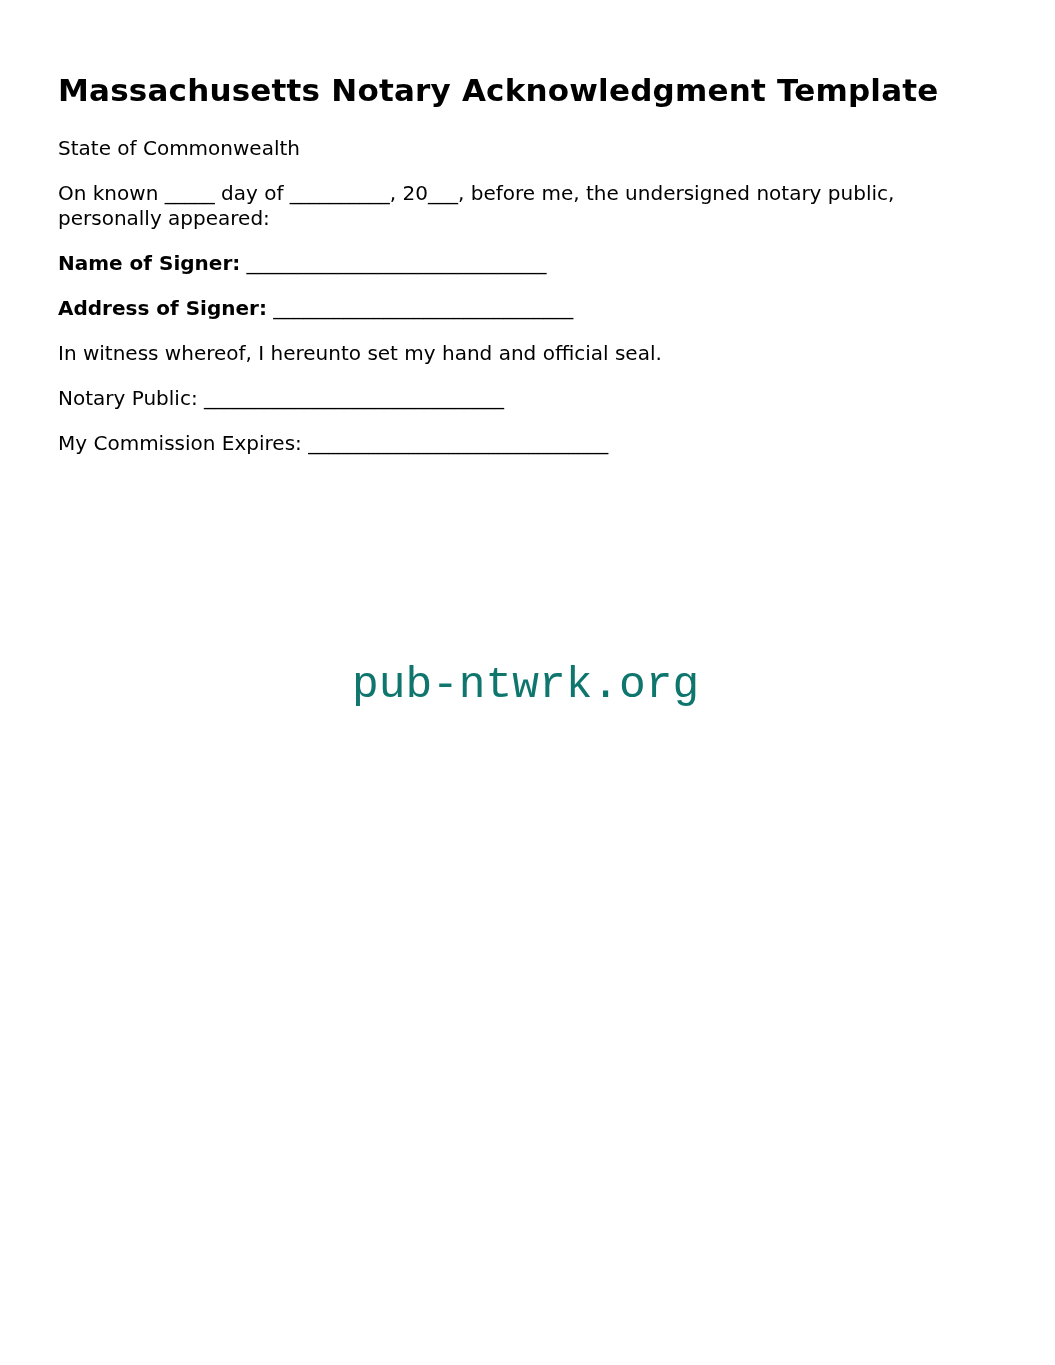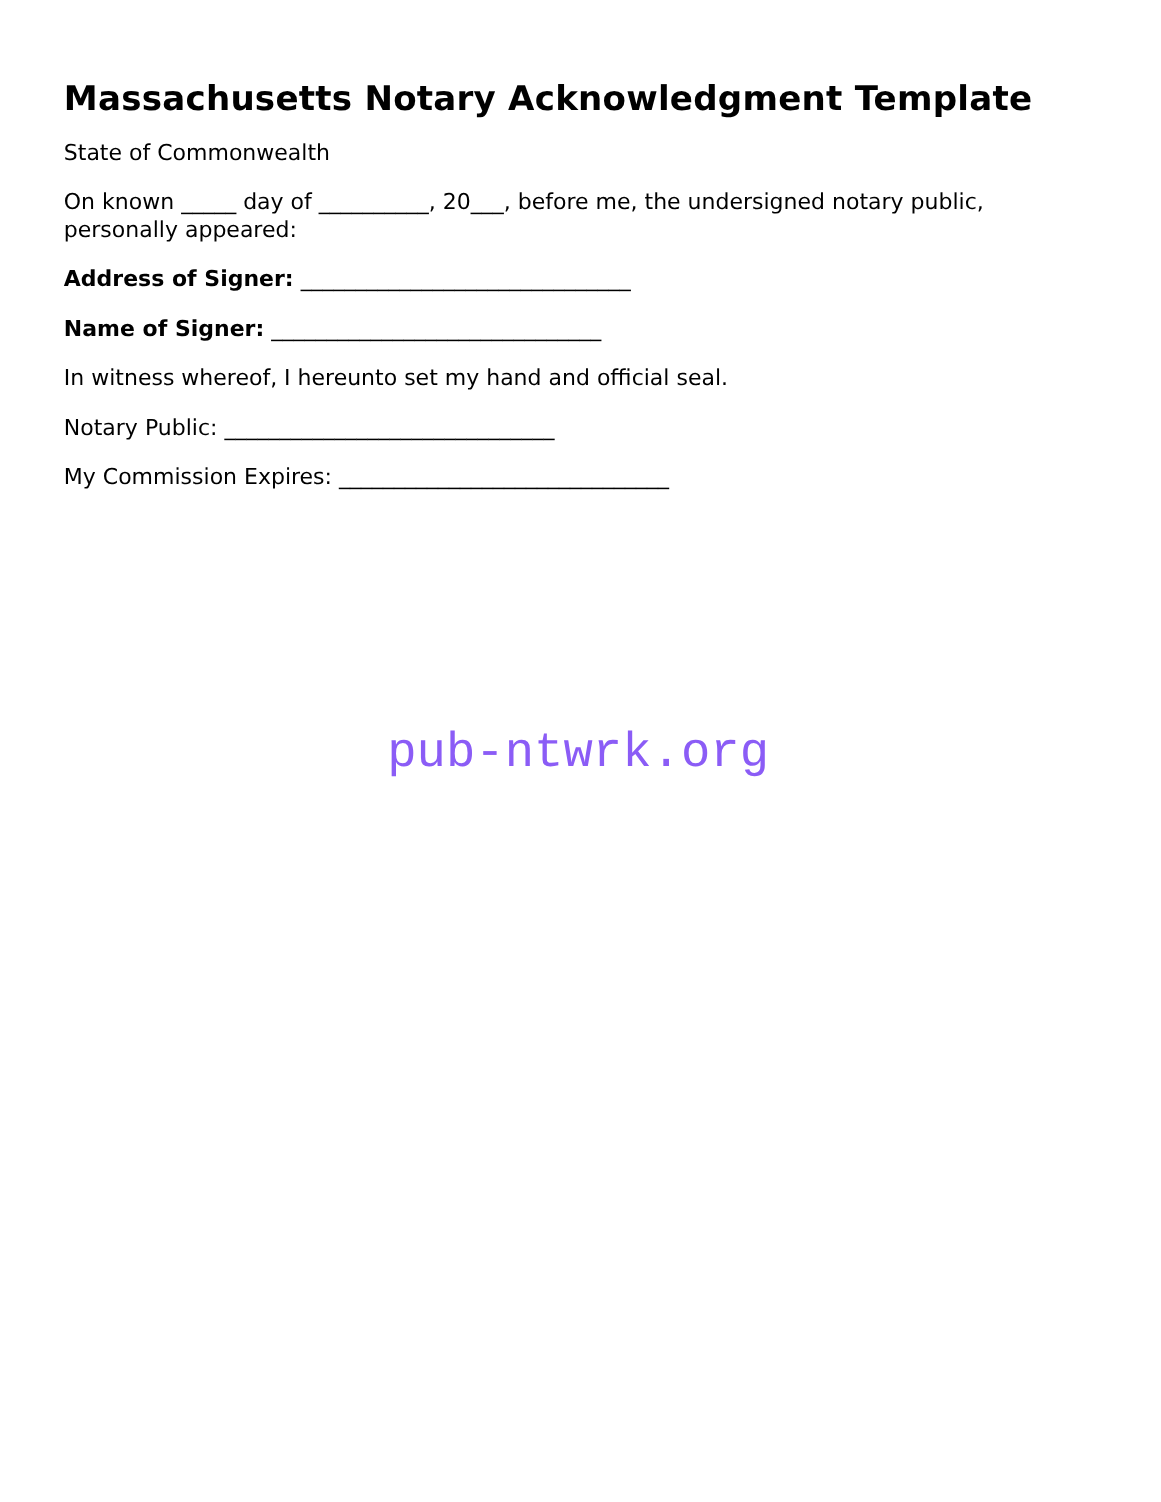--- a/index.html
+++ b/index.html
@@ -4,46 +4,46 @@
   <style>
     html, body { margin: 0; padding: 0; background: #ffffff; }
     body { width: 1055px; height: 1365px; position: relative; overflow: hidden; }
     .page {
       position: absolute; left: 58px; top: 70px; width: 935px;
       font-family: "DejaVu Sans", sans-serif; color: #000;
       font-size: 20px; line-height: 24.5px;
     }
     h1 {
       font-family: "DejaVu Sans", sans-serif;
-      font-size: 31px; font-weight: bold; margin: 0 0 16px 0; line-height: 40px;
+      font-size: 31px; font-weight: bold; margin: 0 0 26px 0; line-height: 40px;
       letter-spacing: 0.2px;
     }
     p { margin: 0 0 20.5px 0; }
     .b { font-weight: bold; }
     .watermark {
       position: absolute; left: 352px; top: 660px;
       font-family: "Liberation Mono", monospace; font-size: 44.5px; line-height: 50px;
-      color: #8b5cf6; white-space: nowrap;
+      color: #0f766e; white-space: nowrap;
     }
   </style>
 </head>
 <body>
 
 <div class="page">
   <h1>Massachusetts Notary Acknowledgment Template</h1>
 
 
   <p>State of Commonwealth</p>
 
 
   <p><span>On known </span><span>_____</span><span> day of </span><span>__________</span><span>, 20</span><span>___</span><span>, before me, the undersigned notary public, personally appeared:</span></p>
 
+  <p><span class="b">Name of Signer:</span><span> ______________________________</span></p>
+
   <p><span class="b">Address of Signer:</span><span> ______________________________</span></p>
-
-  <p><span class="b">Name of Signer:</span><span> ______________________________</span></p>
 
 
   <p>In witness whereof, I hereunto set my hand and official seal.</p>
 
   <p><span>Notary Public: </span><span>______________________________</span></p>
 
   <p><span>My Commission Expires: </span><span>______________________________</span></p>
 </div>
 
 <div class="watermark">pub-ntwrk.org</div>

